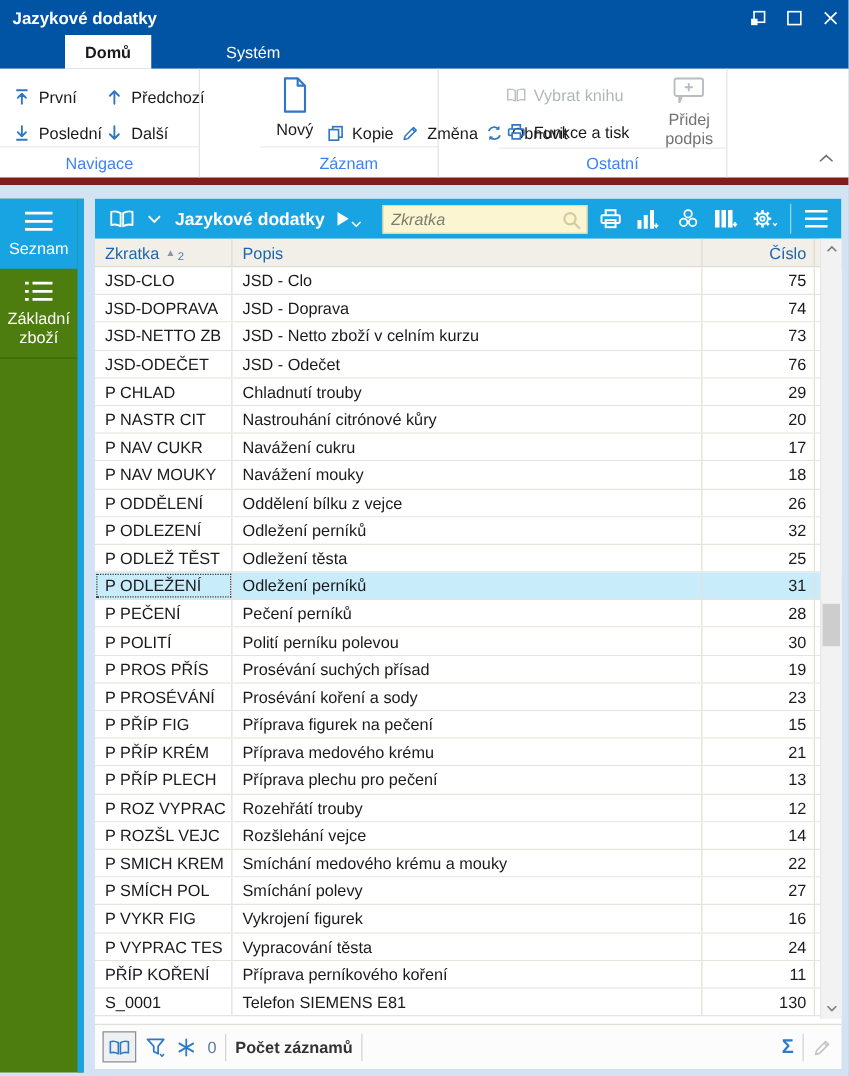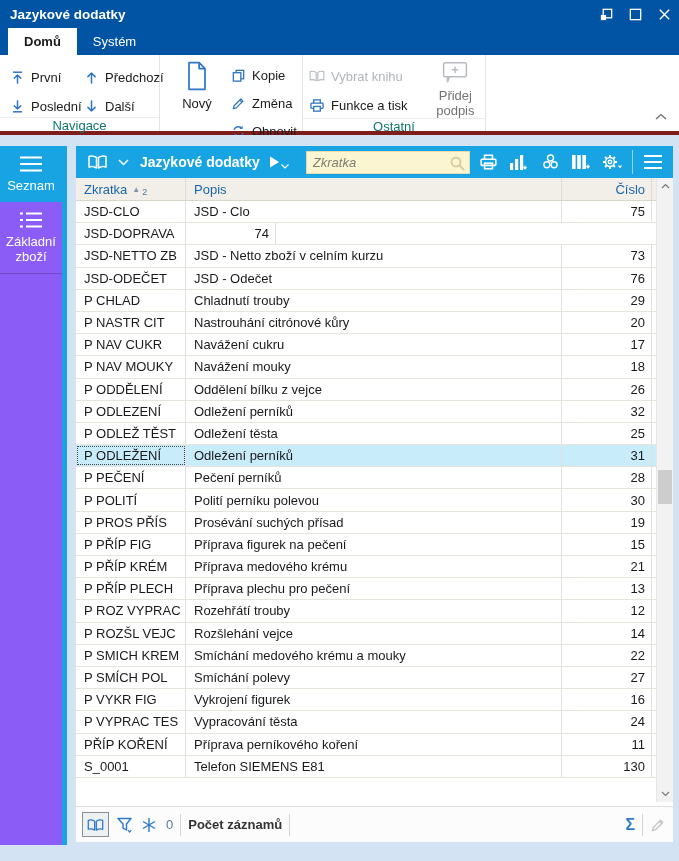--- a/index.html
+++ b/index.html
@@ -7,49 +7,49 @@
   .window { width:679px; height:861px; position:relative; background:#d4e3f3; overflow:hidden; }
 
   
   .titlebar { height:28px; background:#0054a3; display:flex; align-items:center; padding:0 0 0 10px; }
   .title-text { color:#fff; font-size:13.5px; font-weight:bold; }
   .win-btns { margin-left:auto; display:flex; height:100%; }
   .win-btn { width:29px; height:100%; display:flex; align-items:center; justify-content:center; cursor:default; }
 
   
   .tabrow { height:27px; background:#0054a3; display:flex; align-items:flex-end; padding-left:8px; }
-  .tab { height:27px; display:flex; align-items:center; padding:0 16px; font-size:13px; color:#fff; }
+  .tab { height:27px; display:flex; align-items:center; padding:0 16px; font-size:13px; color:#fff;margin-left:44px; }
   .tab.active { background:#fff; color:#1a1a1a; font-weight:bold; }
 
   
-  .ribbon { height:80px; background:#fff; border-bottom:4px solid #7f1d1d; display:flex; position:relative; }
+  .ribbon { height:93px; background:#fff; border-bottom:6px solid #7f1d1d; display:flex; position:relative;gap:48px; }
   .grp { display:flex; flex-direction:column; border-right:1px solid #e4e4e4; }
   .grp-body { flex:1; position:relative; }
-  .grp-label { height:25px; border-top:1px solid #ececec; display:flex; align-items:center; justify-content:center; color:#0f766e; font-size:13px; }
+  .grp-label { height:25px; border-top:1px solid #ececec; display:flex; align-items:center; justify-content:center; color:#3b82f6; font-size:13px; }
   .grp-nav { width:160px; }
   .grp-rec { width:143px; }
   .grp-oth { width:183px; }
   .grp-fill { flex:1; border-right:none; }
   .rbtn { display:flex; align-items:center; gap:6px; font-size:13px; color:#1a1a1a; height:22px; white-space:nowrap; cursor:default; }
   .rbtn.disabled { color:#b2b6ba; }
   .nav-grid { display:grid; grid-template-columns:74px 86px; grid-auto-rows:22px; row-gap:7px; padding:11px 0 0 10px; }
   .rec-wrap { display:flex; padding-top:5px; }
   .bigbtn { display:flex; flex-direction:column; align-items:center; width:48px; margin-left:13px; font-size:13px; color:#1a1a1a; cursor:default; }
   .bigbtn .blabel { margin-top:4px; text-align:center; line-height:15px; }
   .bigbtn.disabled { color:#737373; }
-  .rec-col { display:flex; flex-direction:column; gap:6px; margin-left:10px; padding-top:4px; }
+  .rec-col { display:flex; gap:6px; margin-left:10px; padding-top:4px;align-items:flex-end; }
   .oth-wrap { display:flex; padding-top:0; }
   .oth-col { display:flex; flex-direction:column; gap:7px; margin-left:6px; padding-top:10px; width:116px; }
   .collapse-btn { position:absolute; right:12px; bottom:7px; cursor:default; }
 
   
   .bodyarea { position:relative; height:710px; background:#d4e3f3; }
 
   
-  .sidebar { position:absolute; left:0; top:11px; bottom:0; width:67px; background:#8b5cf6; border-right:5px solid #18a4e2; }
+  .sidebar { position:absolute; left:0; top:11px; bottom:0; width:67px; background:#4d7c0f; border-right:5px solid #18a4e2; }
   .sb-item { color:#fff; text-align:center; font-size:13px; padding:7px 2px 9px; line-height:15px; border-bottom:1px solid rgba(0,0,0,.18); cursor:default; }
   .sb-item .sb-ic { display:block; margin:2px auto 5px; }
   .sb-item.active { background:#18a4e2; border-bottom:none; }
 
   
   .panel { position:absolute; left:76px; top:11px; width:597px; height:696px; background:#fff; display:flex; flex-direction:column; }
 
   
   .ltb { height:32px; background:#18a4e2; display:flex; align-items:center; padding:0 7px 0 8px; gap:5px; flex:none; }
   .ltb-title { color:#fff; font-weight:bold; font-size:14px; margin:0 4px 0 4px; white-space:nowrap; }
@@ -346,20 +346,21 @@
       </div>
 
       <div class="tbody">
           <div class="trow">
             <div class="tc c0">JSD-CLO</div>
             <div class="tc c1">JSD - Clo</div>
             <div class="tc c2">75</div>
           </div>
           <div class="trow">
             <div class="tc c0">JSD-DOPRAVA</div>
+            <div class="tc c1">JSD - Doprava</div>
             <div class="tc c2">74</div>
           </div>
           <div class="trow">
             <div class="tc c0">JSD-NETTO ZB</div>
             <div class="tc c1">JSD - Netto zboží v celním kurzu</div>
             <div class="tc c2">73</div>
           </div>
           <div class="trow">
             <div class="tc c0">JSD-ODEČET</div>
             <div class="tc c1">JSD - Odečet</div>
@@ -412,20 +413,25 @@
           </div>
           <div class="trow">
             <div class="tc c0">P POLITÍ</div>
             <div class="tc c1">Polití perníku polevou</div>
             <div class="tc c2">30</div>
           </div>
           <div class="trow">
             <div class="tc c0">P PROS PŘÍS</div>
             <div class="tc c1">Prosévání suchých přísad</div>
             <div class="tc c2">19</div>
+          </div>
+          <div class="trow">
+            <div class="tc c0">P PROSÉVÁNÍ</div>
+            <div class="tc c1">Prosévání koření a sody</div>
+            <div class="tc c2">23</div>
           </div>
           <div class="trow">
             <div class="tc c0">P PŘÍP FIG</div>
             <div class="tc c1">Příprava figurek na pečení</div>
             <div class="tc c2">15</div>
           </div>
           <div class="trow">
             <div class="tc c0">P PŘÍP KRÉM</div>
             <div class="tc c1">Příprava medového krému</div>
             <div class="tc c2">21</div>

